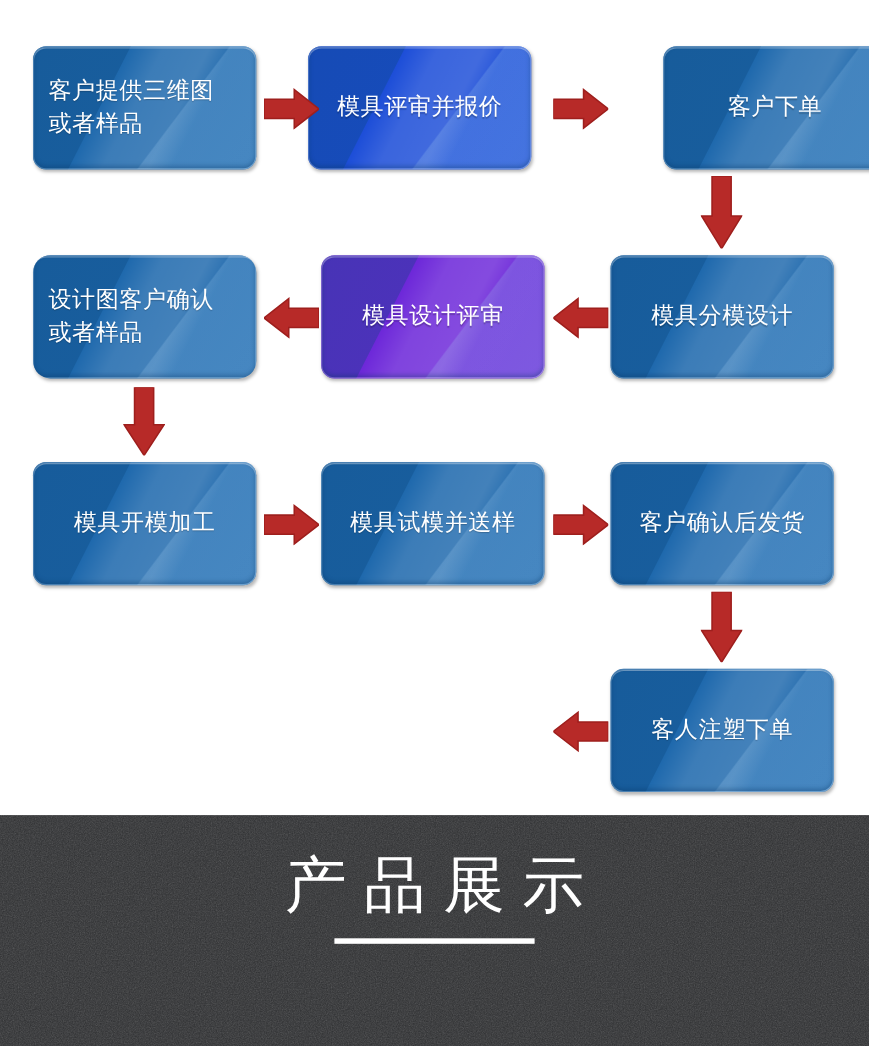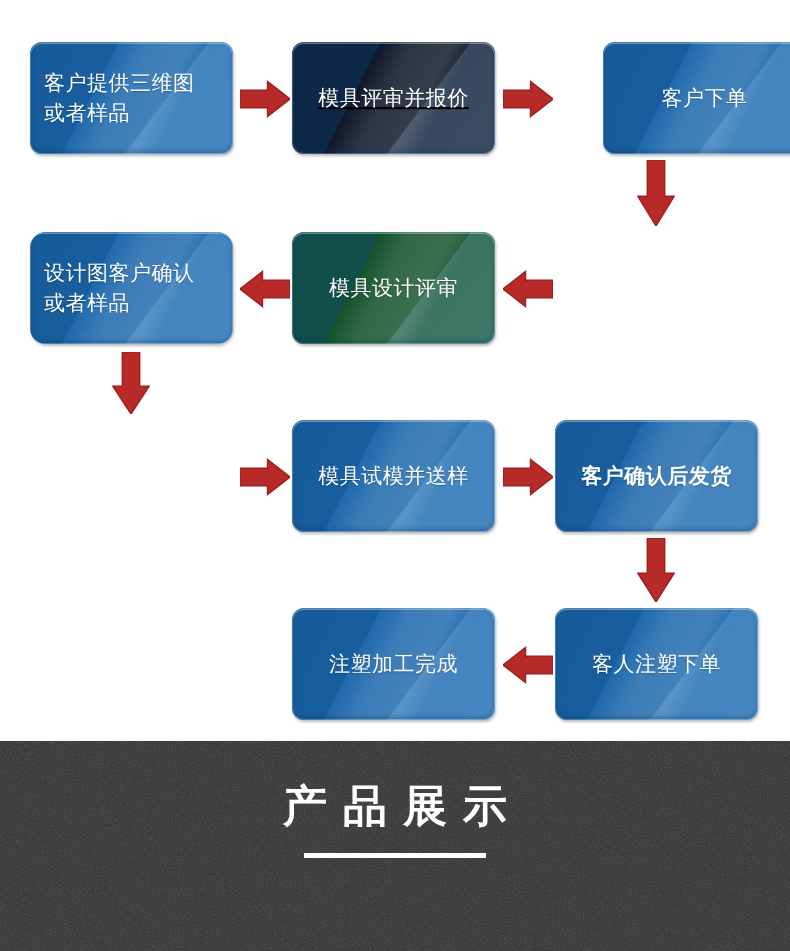--- a/index.html
+++ b/index.html
@@ -113,63 +113,66 @@
     left: 0; top: 0; right: 0; bottom: 0;
     display: flex;
     flex-direction: column;
     align-items: center;
     justify-content: flex-start;
     padding-top: 34px;
     box-sizing: border-box;
   }
   #banner-title {
     color: #ffffff;
-    font-size: 44px;
-    font-weight: bold;
+    font-size: 56px;
+    font-weight: normal;
     letter-spacing: 16px;
     text-indent: 16px;
     line-height: 62px;
     font-family: "DejaVu Sans", "Liberation Sans", sans-serif;
   }
   #banner-rule {
     margin-top: 16px;
     width: 182px;
     height: 5px;
     background: #ffffff;
   }
 </style>
 </head>
 <body>
 
 <div id="flow-area">
     <div class="node" style="left: 30px; top: 42px; background: rgb(31, 105, 173);">
       <span class="label">客户提供三维图
 或者样品</span>
     </div>
-    <div class="node center" style="left: 292px; top: 42px; background: #0f172a; text-decoration: underline;">
+    <div class="node center" style="left: 280px; top: 42px; background: #1d4ed8;">
       <span class="label">模具评审并报价</span>
     </div>
     <div class="node center" style="left: 555px; top: 42px; background: rgb(31, 105, 173); margin-left: 48px;">
       <span class="label">客户下单</span>
     </div>
     <div class="node" style="left: 30px; top: 232px; background: rgb(31, 105, 173); border-radius: 16px;">
       <span class="label">设计图客户确认
 或者样品</span>
     </div>
-    <div class="node center" style="left: 292px; top: 232px; background: #14532d;">
+    <div class="node center" style="left: 292px; top: 232px; background: #6d28d9;">
       <span class="label">模具设计评审</span>
+    </div>
+    <div class="node center" style="left: 555px; top: 232px; background: rgb(31, 105, 173);">
+      <span class="label">模具分模设计</span>
+    </div>
+    <div class="node center" style="left: 30px; top: 420px; background: rgb(31, 105, 173);">
+      <span class="label">模具开模加工</span>
     </div>
     <div class="node center" style="left: 292px; top: 420px; background: rgb(31, 105, 173); align-items: center;">
       <span class="label">模具试模并送样</span>
     </div>
-    <div class="node center" style="left: 555px; top: 420px; background: rgb(31, 105, 173); font-weight: bold;">
+    <div class="node center" style="left: 555px; top: 420px; background: rgb(31, 105, 173);">
       <span class="label">客户确认后发货</span>
-    </div>
-    <div class="node center" style="left: 292px; top: 608px; background: rgb(31, 105, 173);">
-      <span class="label">注塑加工完成</span>
     </div>
     <div class="node center" style="left: 555px; top: 608px; background: rgb(31, 105, 173); justify-content: center;">
       <span class="label">客人注塑下单</span>
     </div>
     <div class="arrow" style="left: 240px; top: 80px;">
       <svg width="50" height="38" viewBox="0 0 50 38">
         <polygon points="0.0,10.3 27.5,10.3 27.5,1.5 50.0,19.0 27.5,36.5 27.5,27.7 0.0,27.7" fill="#b72a28" stroke="#9e1f1d" stroke-width="1.4" stroke-linejoin="miter"></polygon>
       </svg>
     </div>
     <div class="arrow" style="left: 503px; top: 80px;">

